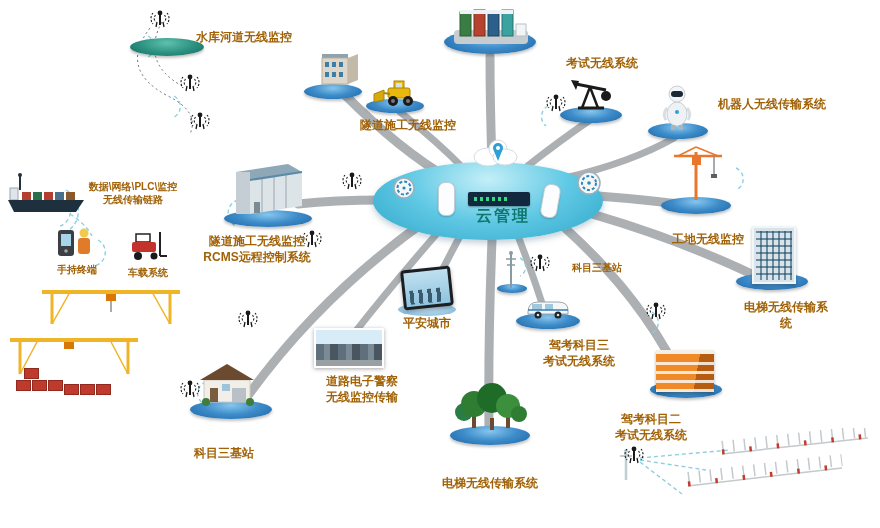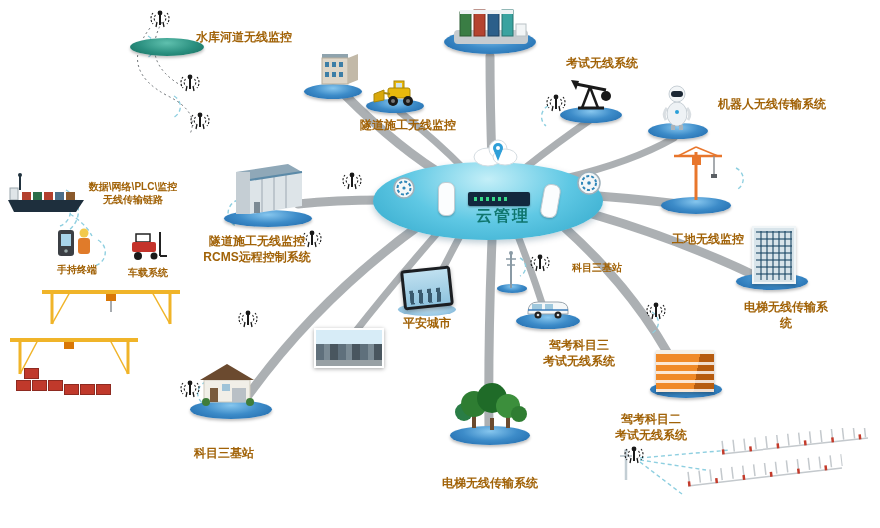--- a/index.html
+++ b/index.html
@@ -452,20 +452,22 @@
   <div class="label" style="left:772px;top:97px">机器人无线传输系统</div>
   <div class="label" style="left:708px;top:232px">工地无线监控</div>
   <div class="label" style="left:786px;top:300px">电梯无线传输系统</div>
   <div class="label xs" style="left:597px;top:261px">科目三基站</div>
   <div class="label" style="left:579px;top:338px">驾考科目三
 考试无线系统</div>
   <div class="label" style="left:651px;top:412px">驾考科目二
 考试无线系统</div>
   <div class="label" style="left:490px;top:476px">电梯无线传输系统</div>
   <div class="label" style="left:427px;top:316px">平安城市</div>
+  <div class="label" style="left:362px;top:374px">道路电子警察
+无线监控传输</div>
   <div class="label" style="left:224px;top:446px">科目三基站</div>
   <div class="label" style="left:257px;top:234px">隧道施工无线监控
 RCMS远程控制系统</div>
   <div class="label sm" style="left:133px;top:180px">数据\网络\PLC\监控
 无线传输链路</div>
   <div class="label xs" style="left:77px;top:263px">手持终端</div>
   <div class="label xs" style="left:148px;top:266px">车载系统</div>
 
 </div>
 

